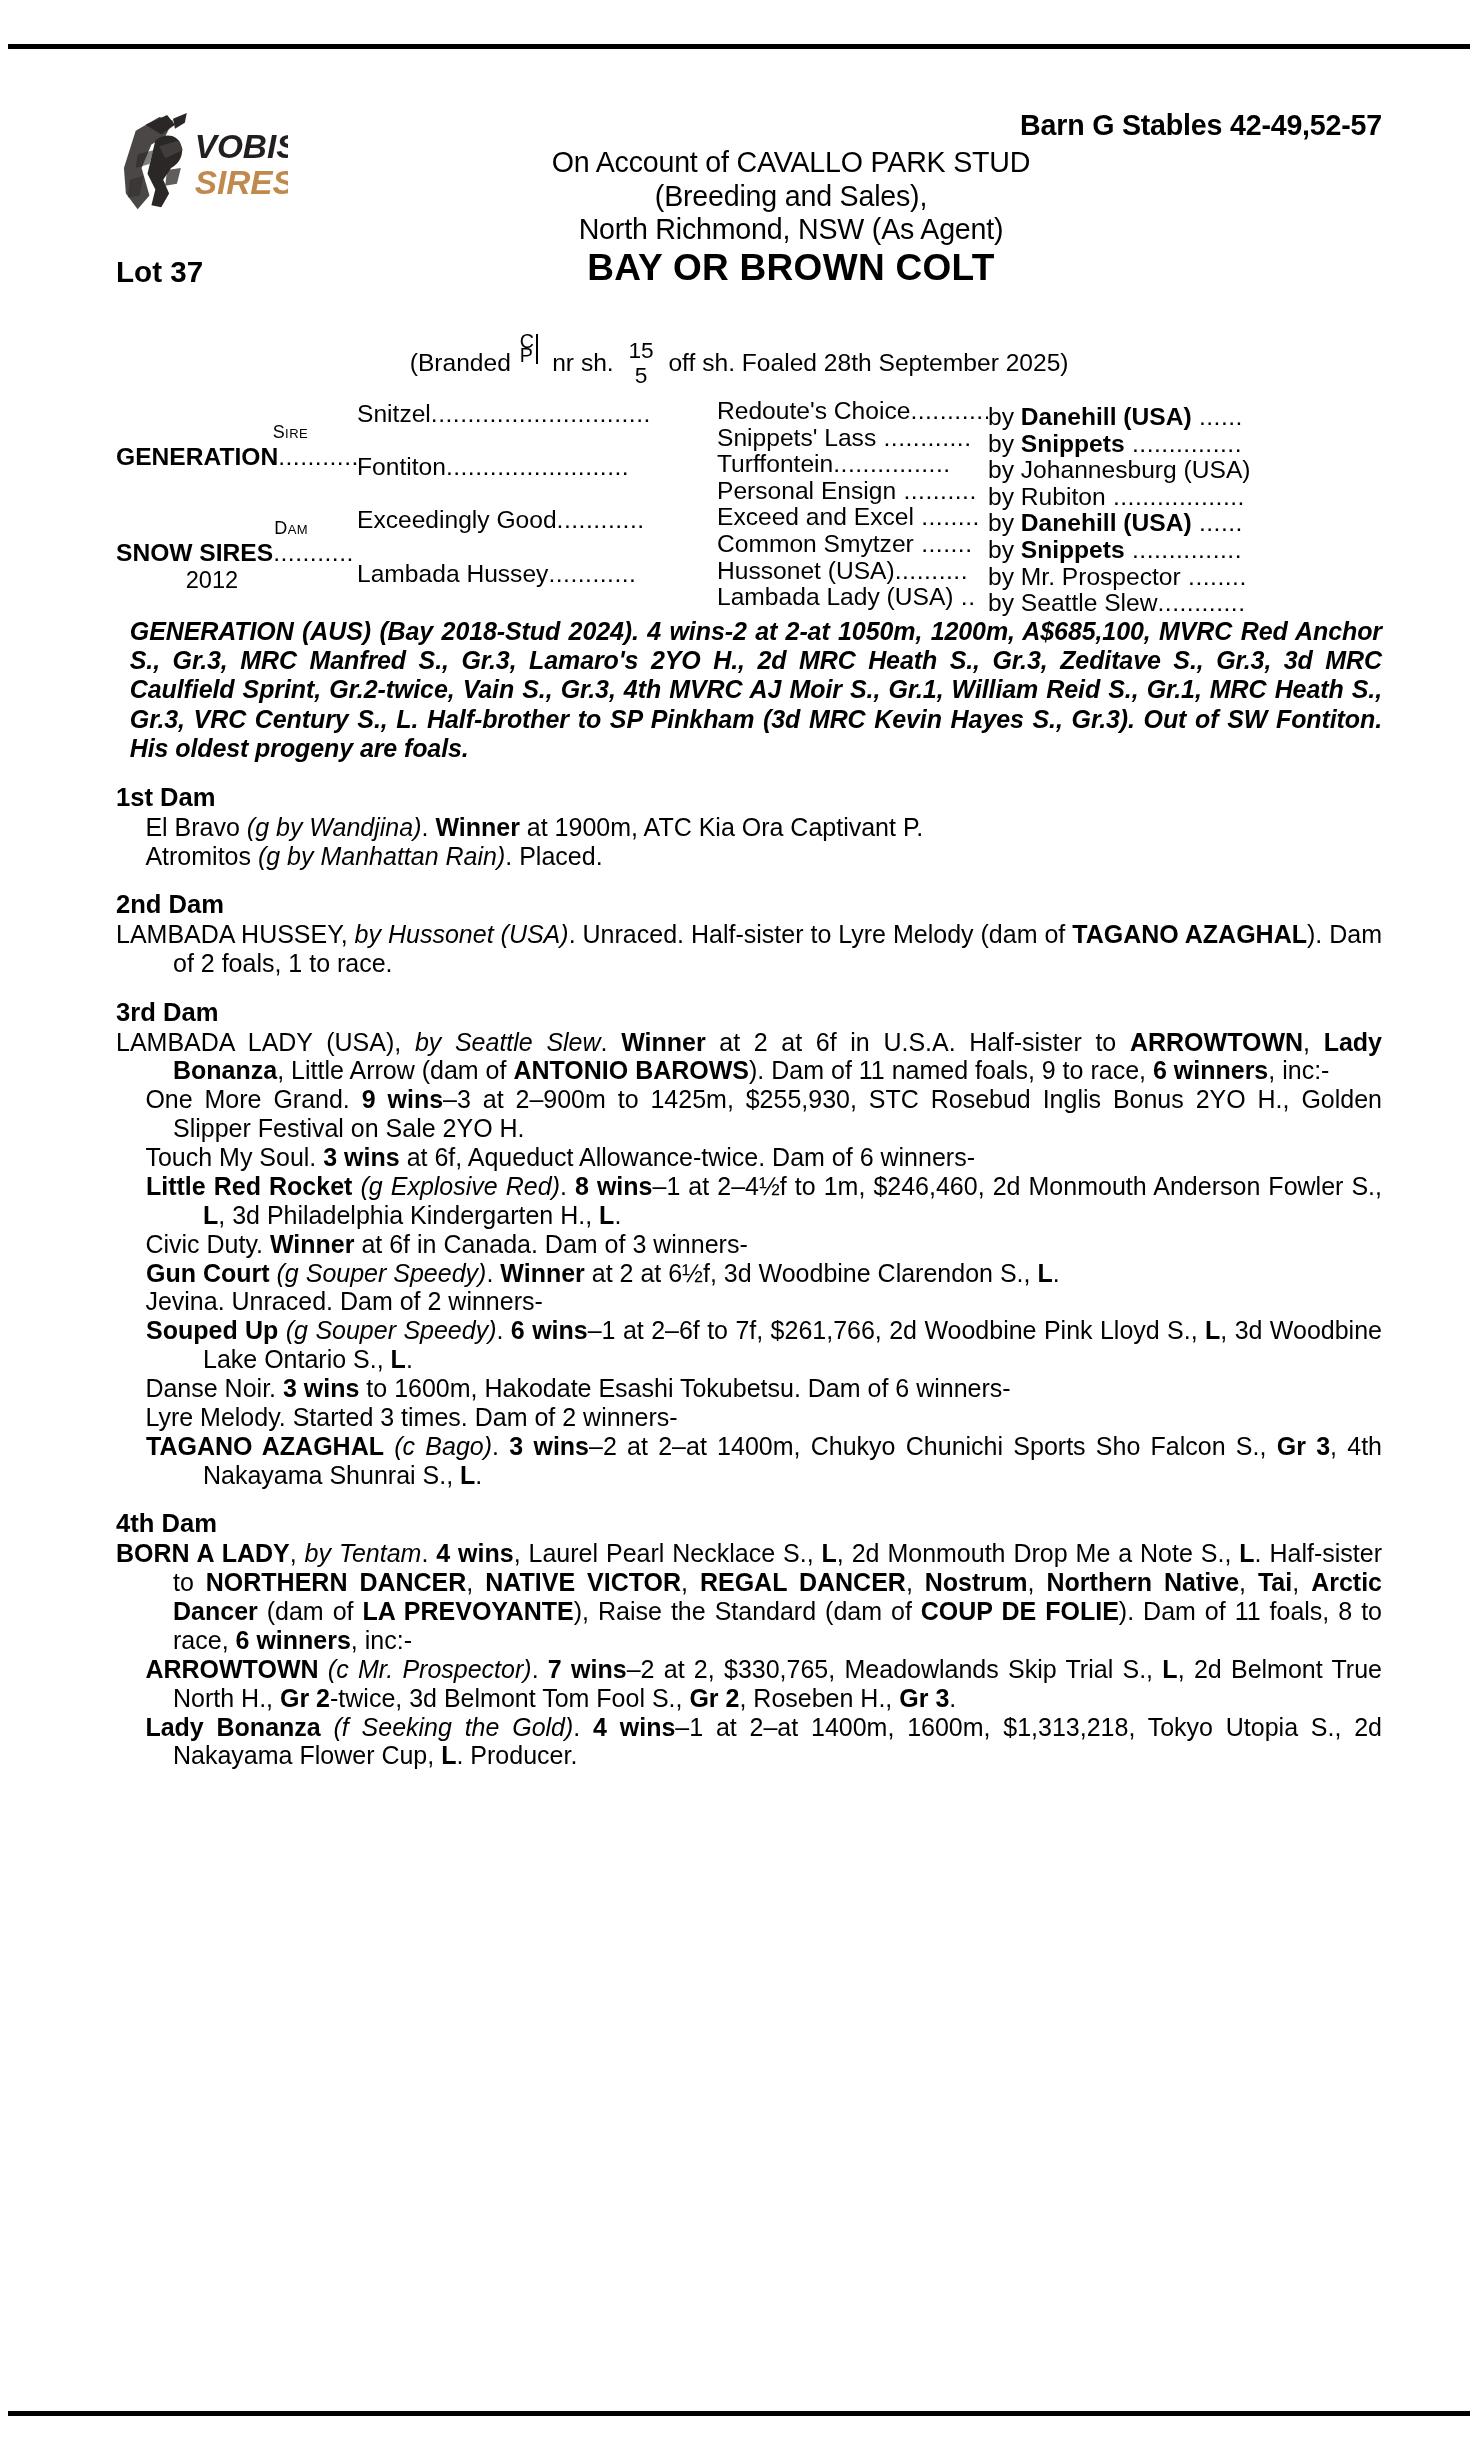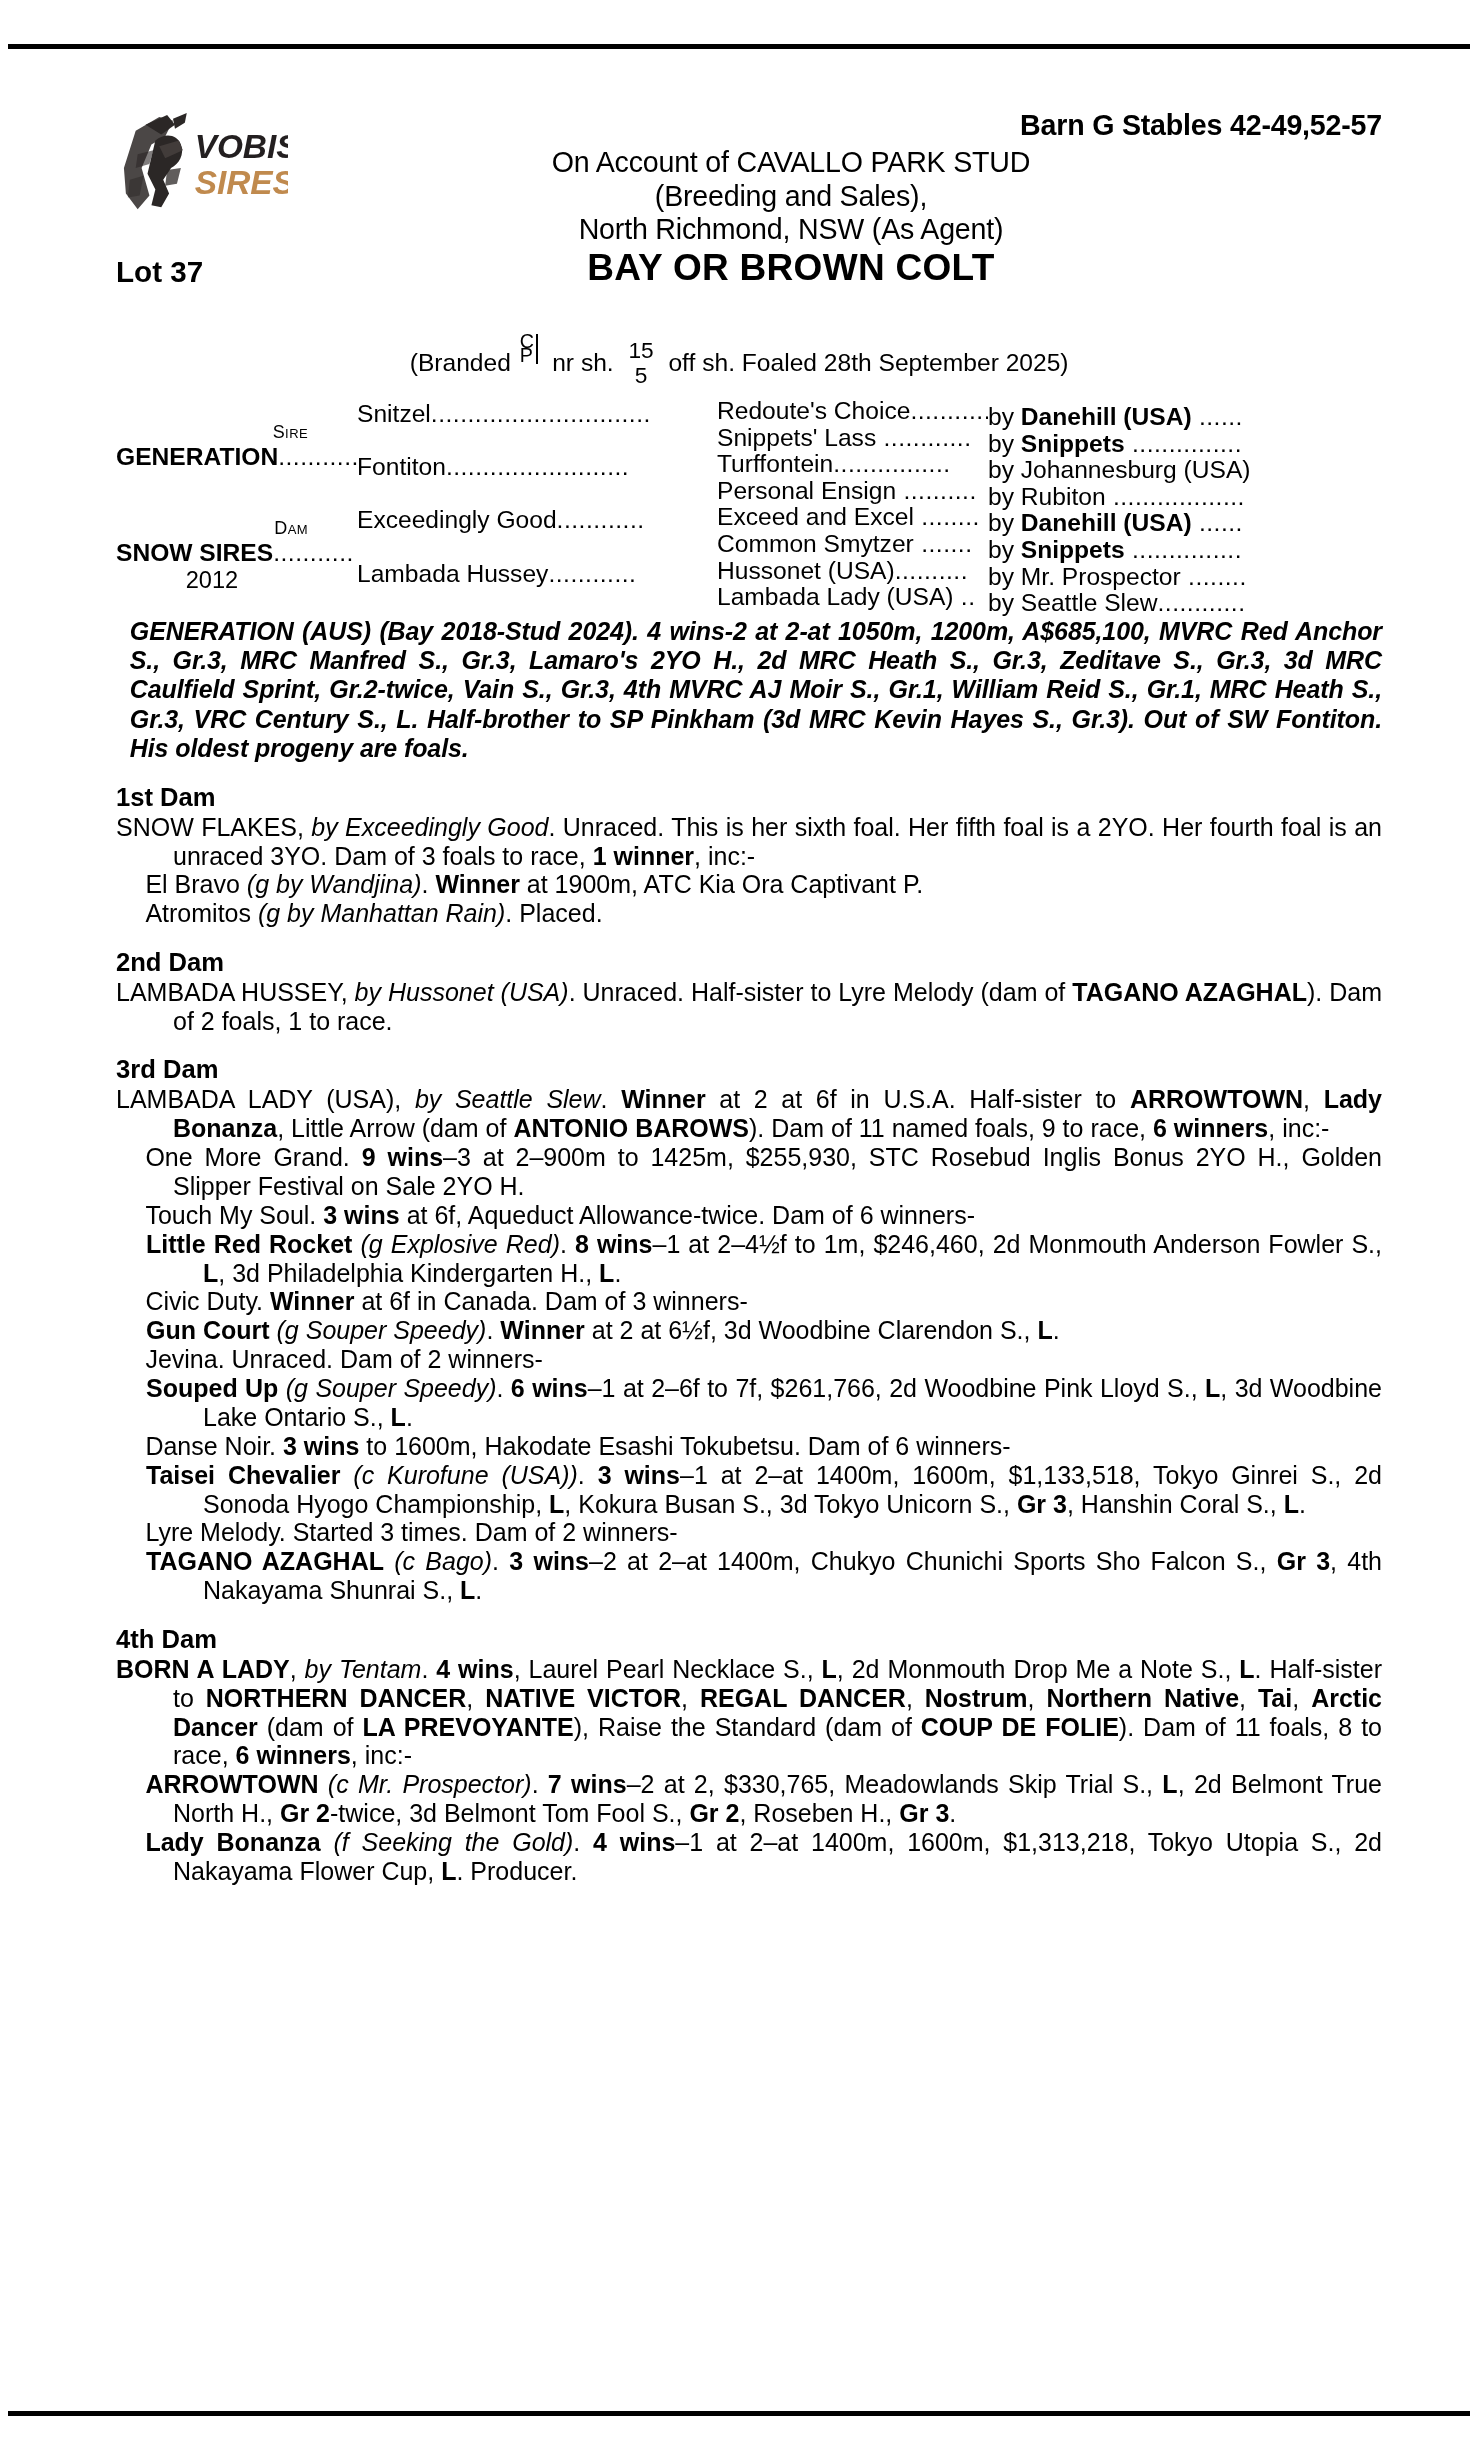--- a/index.html
+++ b/index.html
@@ -293,36 +293,34 @@
         <div class="right-row r6"><span class="rn"><span>Common Smytzer</span><span class="dots"> .......</span></span><span class="rb"><span>by </span><b>Snippets</b><span class="dots"> ...............</span></span></div>
         <div class="right-row r7"><span class="rn"><span>Hussonet (USA)</span><span class="dots">..........</span></span><span class="rb"><span>by </span><span>Mr. Prospector</span><span class="dots"> ........</span></span></div>
         <div class="right-row r8"><span class="rn"><span>Lambada Lady (USA)</span><span class="dots"> ..</span></span><span class="rb"><span>by </span><span>Seattle Slew</span><span class="dots">............</span></span></div>
       </div>
     </div>
 
     <div class="sire-summary">GENERATION (AUS) (Bay 2018-Stud 2024). 4 wins-2 at 2-at 1050m, 1200m, A$685,100, MVRC Red Anchor S., Gr.3, MRC Manfred S., Gr.3, Lamaro's 2YO H., 2d MRC Heath S., Gr.3, Zeditave S., Gr.3, 3d MRC Caulfield Sprint, Gr.2-twice, Vain S., Gr.3, 4th MVRC AJ Moir S., Gr.1, William Reid S., Gr.1, MRC Heath S., Gr.3, VRC Century S., L. Half-brother to SP Pinkham (3d MRC Kevin Hayes S., Gr.3). Out of SW Fontiton. His oldest progeny are foals.</div>
 
     <div id="dam-sections">
         <div class="dam-head">1st Dam</div>
-        <div class="entry hang0">SNOW FLAKES, <i>by Exceedingly Good</i>. Unraced. This is her sixth foal. Her fifth foal is a 2YO. Her fourth foal is an unraced 3YO. Dam of 3 foals to race, <b>1 winner</b>, inc:-</div>
         <div class="entry hang1 nj">El Bravo <i>(g by Wandjina)</i>. <b>Winner</b> at 1900m, ATC Kia Ora Captivant P.</div>
         <div class="entry hang1 nj">Atromitos <i>(g by Manhattan Rain)</i>. Placed.</div>
         <div class="dam-head">2nd Dam</div>
         <div class="entry hang0">LAMBADA HUSSEY, <i>by Hussonet (USA)</i>. Unraced. Half-sister to Lyre Melody (dam of <b>TAGANO AZAGHAL</b>). Dam of 2 foals, 1 to race.</div>
         <div class="dam-head">3rd Dam</div>
         <div class="entry hang0">LAMBADA LADY (USA), <i>by Seattle Slew</i>. <b>Winner</b> at 2 at 6f in U.S.A. Half-sister to <b>ARROWTOWN</b>, <b>Lady Bonanza</b>, Little Arrow (dam of <b>ANTONIO BAROWS</b>). Dam of 11 named foals, 9 to race, <b>6 winners</b>, inc:-</div>
         <div class="entry hang1">One More Grand. <b>9 wins</b>–3 at 2–900m to 1425m, $255,930, STC Rosebud Inglis Bonus 2YO H., Golden Slipper Festival on Sale 2YO H.</div>
         <div class="entry hang1 nj">Touch My Soul. <b>3 wins</b> at 6f, Aqueduct Allowance-twice. Dam of 6 winners-</div>
         <div class="entry hang2"><b>Little Red Rocket</b> <i>(g Explosive Red)</i>. <b>8 wins</b>–1 at 2–4½f to 1m, $246,460, 2d Monmouth Anderson Fowler S., <b>L</b>, 3d Philadelphia Kindergarten H., <b>L</b>.</div>
         <div class="entry hang1 nj">Civic Duty. <b>Winner</b> at 6f in Canada. Dam of 3 winners-</div>
         <div class="entry hang2"><b>Gun Court</b> <i>(g Souper Speedy)</i>. <b>Winner</b> at 2 at 6½f, 3d Woodbine Clarendon S., <b>L</b>.</div>
         <div class="entry hang1 nj">Jevina. Unraced. Dam of 2 winners-</div>
         <div class="entry hang2"><b>Souped Up</b> <i>(g Souper Speedy)</i>. <b>6 wins</b>–1 at 2–6f to 7f, $261,766, 2d Woodbine Pink Lloyd S., <b>L</b>, 3d Woodbine Lake Ontario S., <b>L</b>.</div>
         <div class="entry hang1 nj">Danse Noir. <b>3 wins</b> to 1600m, Hakodate Esashi Tokubetsu. Dam of 6 winners-</div>
-        <div class="entry hang2"><b>Taisei Chevalier</b> <i>(c Kurofune (USA))</i>. <b>3 wins</b>–1 at 2–at 1400m, 1600m, $1,133,518, Tokyo Ginrei S., 2d Sonoda Hyogo Championship, <b>L</b>, Kokura Busan S., 3d Tokyo Unicorn S., <b>Gr 3</b>, Hanshin Coral S., <b>L</b>.</div>
         <div class="entry hang1 nj">Lyre Melody. Started 3 times. Dam of 2 winners-</div>
         <div class="entry hang2"><b>TAGANO AZAGHAL</b> <i>(c Bago)</i>. <b>3 wins</b>–2 at 2–at 1400m, Chukyo Chunichi Sports Sho Falcon S., <b>Gr 3</b>, 4th Nakayama Shunrai S., <b>L</b>.</div>
         <div class="dam-head">4th Dam</div>
         <div class="entry hang0"><b>BORN A LADY</b>, <i>by Tentam</i>. <b>4 wins</b>, Laurel Pearl Necklace S., <b>L</b>, 2d Monmouth Drop Me a Note S., <b>L</b>. Half-sister to <b>NORTHERN DANCER</b>, <b>NATIVE VICTOR</b>, <b>REGAL DANCER</b>, <b>Nostrum</b>, <b>Northern Native</b>, <b>Tai</b>, <b>Arctic Dancer</b> (dam of <b>LA PREVOYANTE</b>), Raise the Standard (dam of <b>COUP DE FOLIE</b>). Dam of 11 foals, 8 to race, <b>6 winners</b>, inc:-</div>
         <div class="entry hang1"><b>ARROWTOWN</b> <i>(c Mr. Prospector)</i>. <b>7 wins</b>–2 at 2, $330,765, Meadowlands Skip Trial S., <b>L</b>, 2d Belmont True North H., <b>Gr 2</b>-twice, 3d Belmont Tom Fool S., <b>Gr 2</b>, Roseben H., <b>Gr 3</b>.</div>
         <div class="entry hang1"><b>Lady Bonanza</b> <i>(f Seeking the Gold)</i>. <b>4 wins</b>–1 at 2–at 1400m, 1600m, $1,313,218, Tokyo Utopia S., 2d Nakayama Flower Cup, <b>L</b>. Producer.</div>
       </div>
 
   </div>
 </div>

